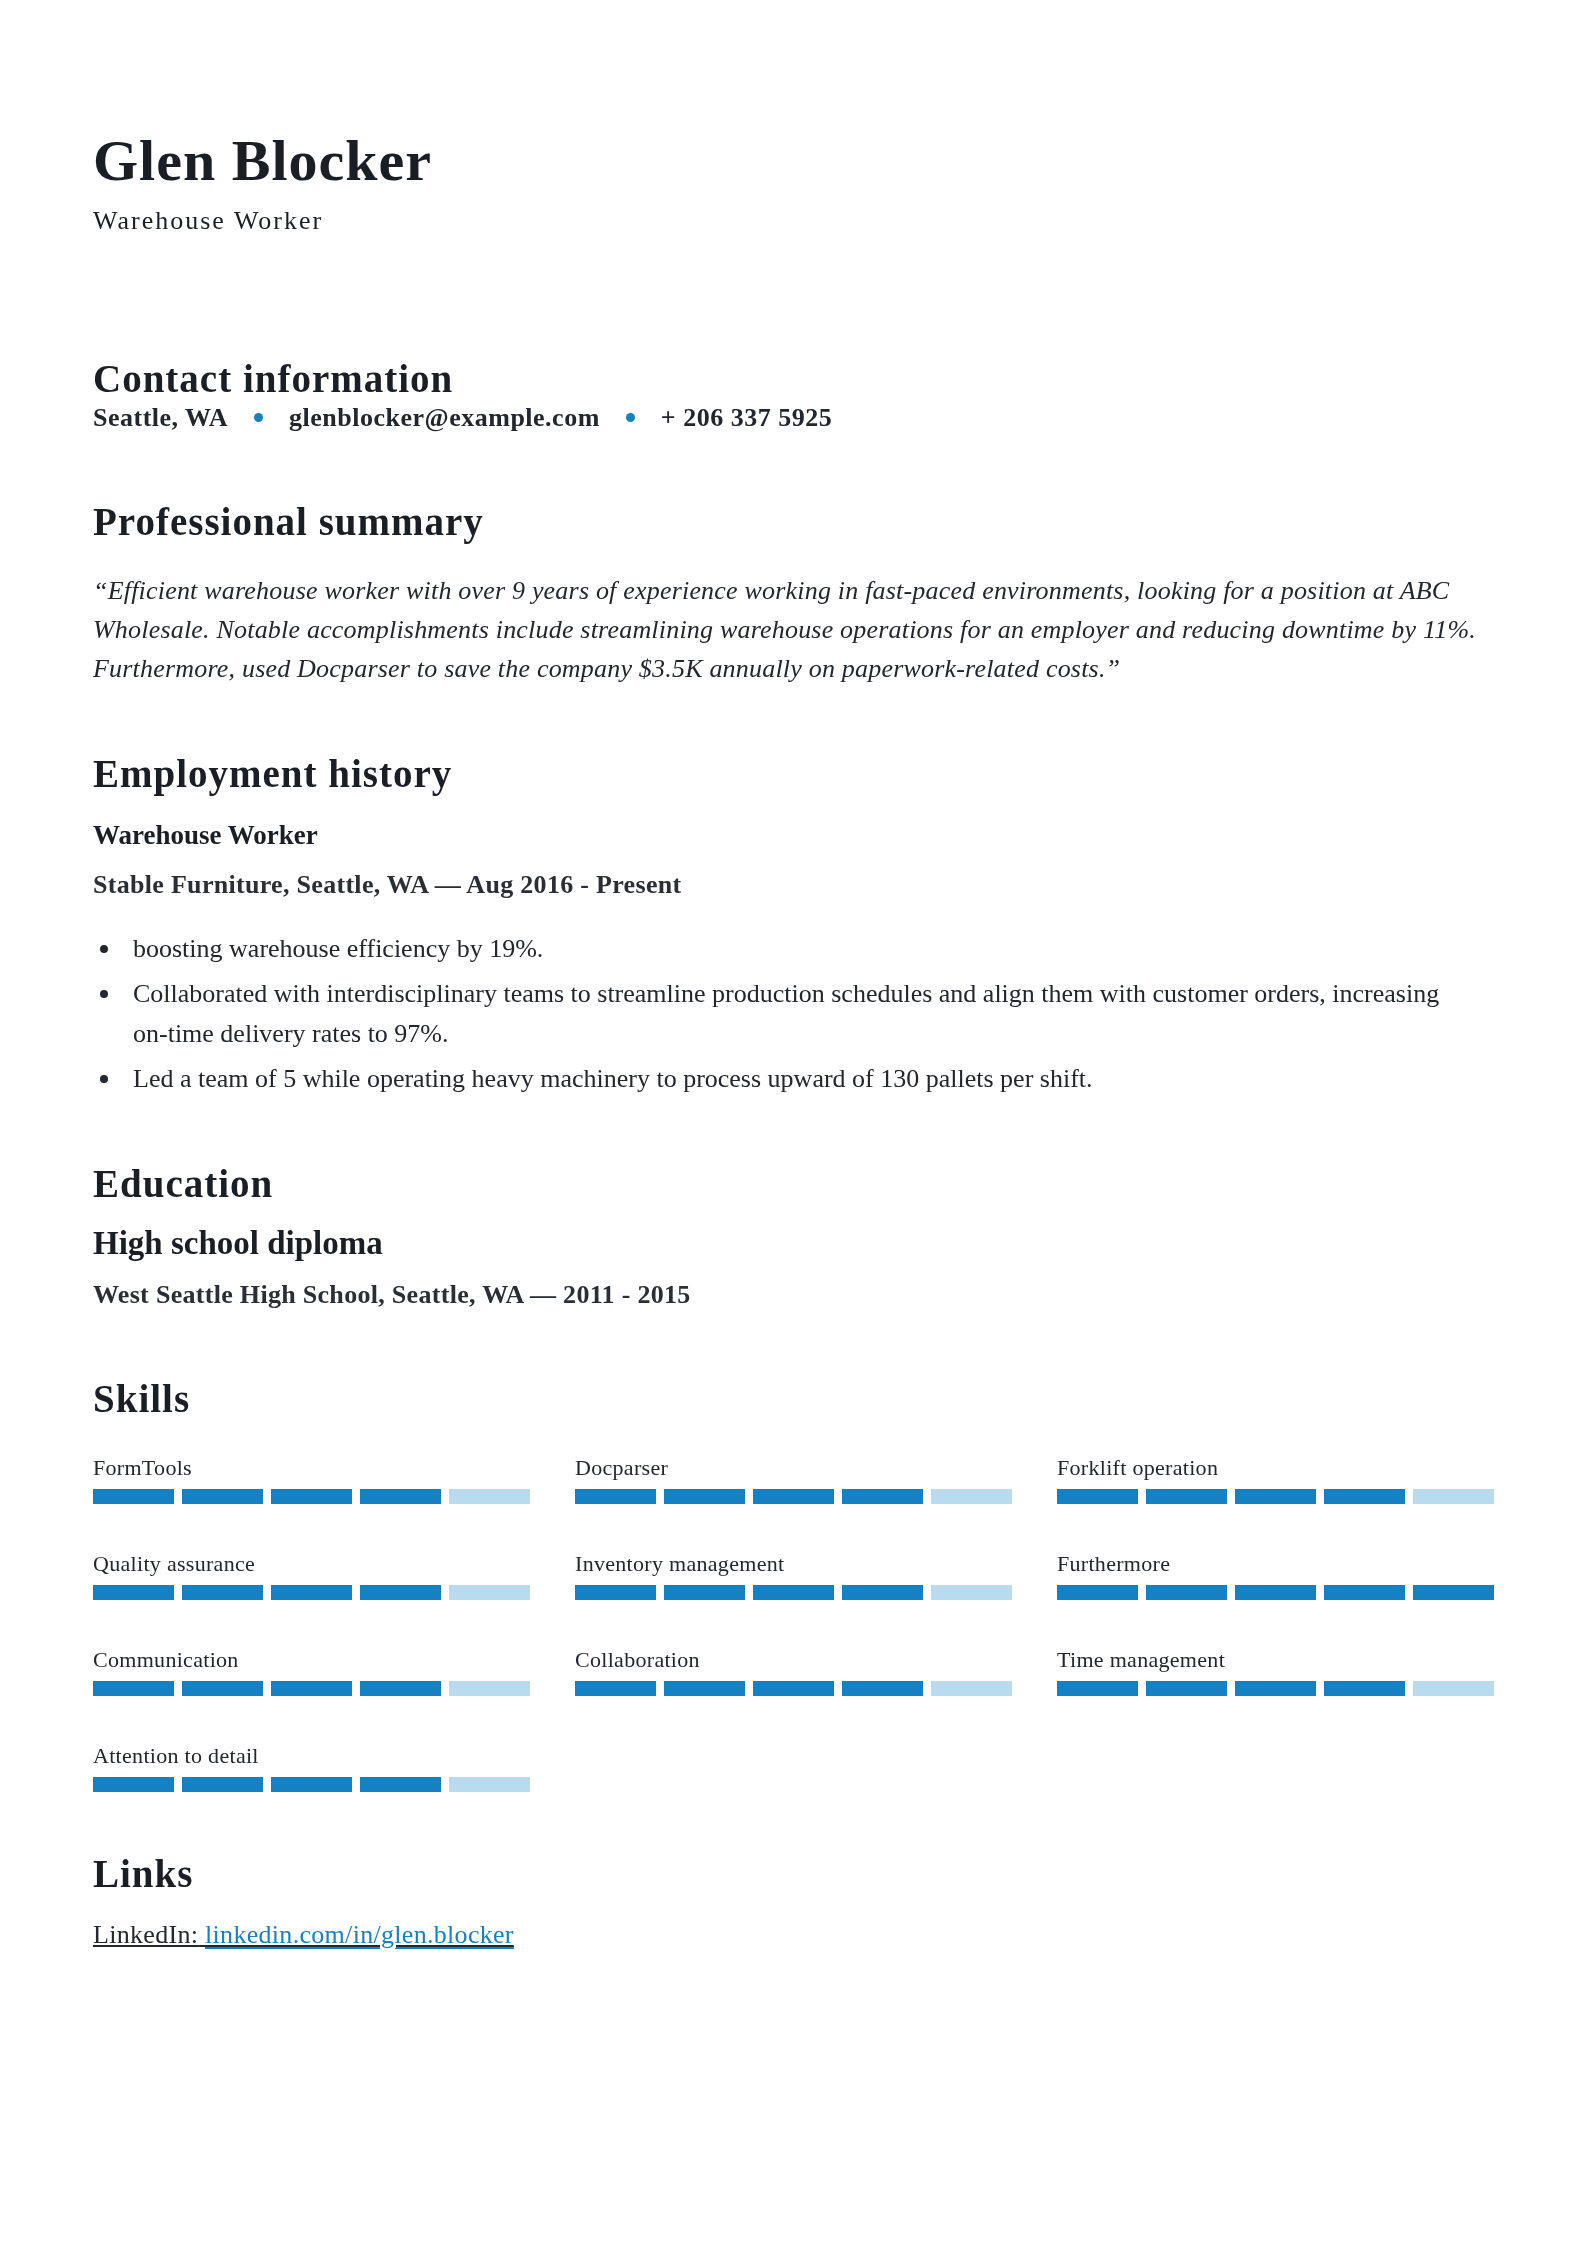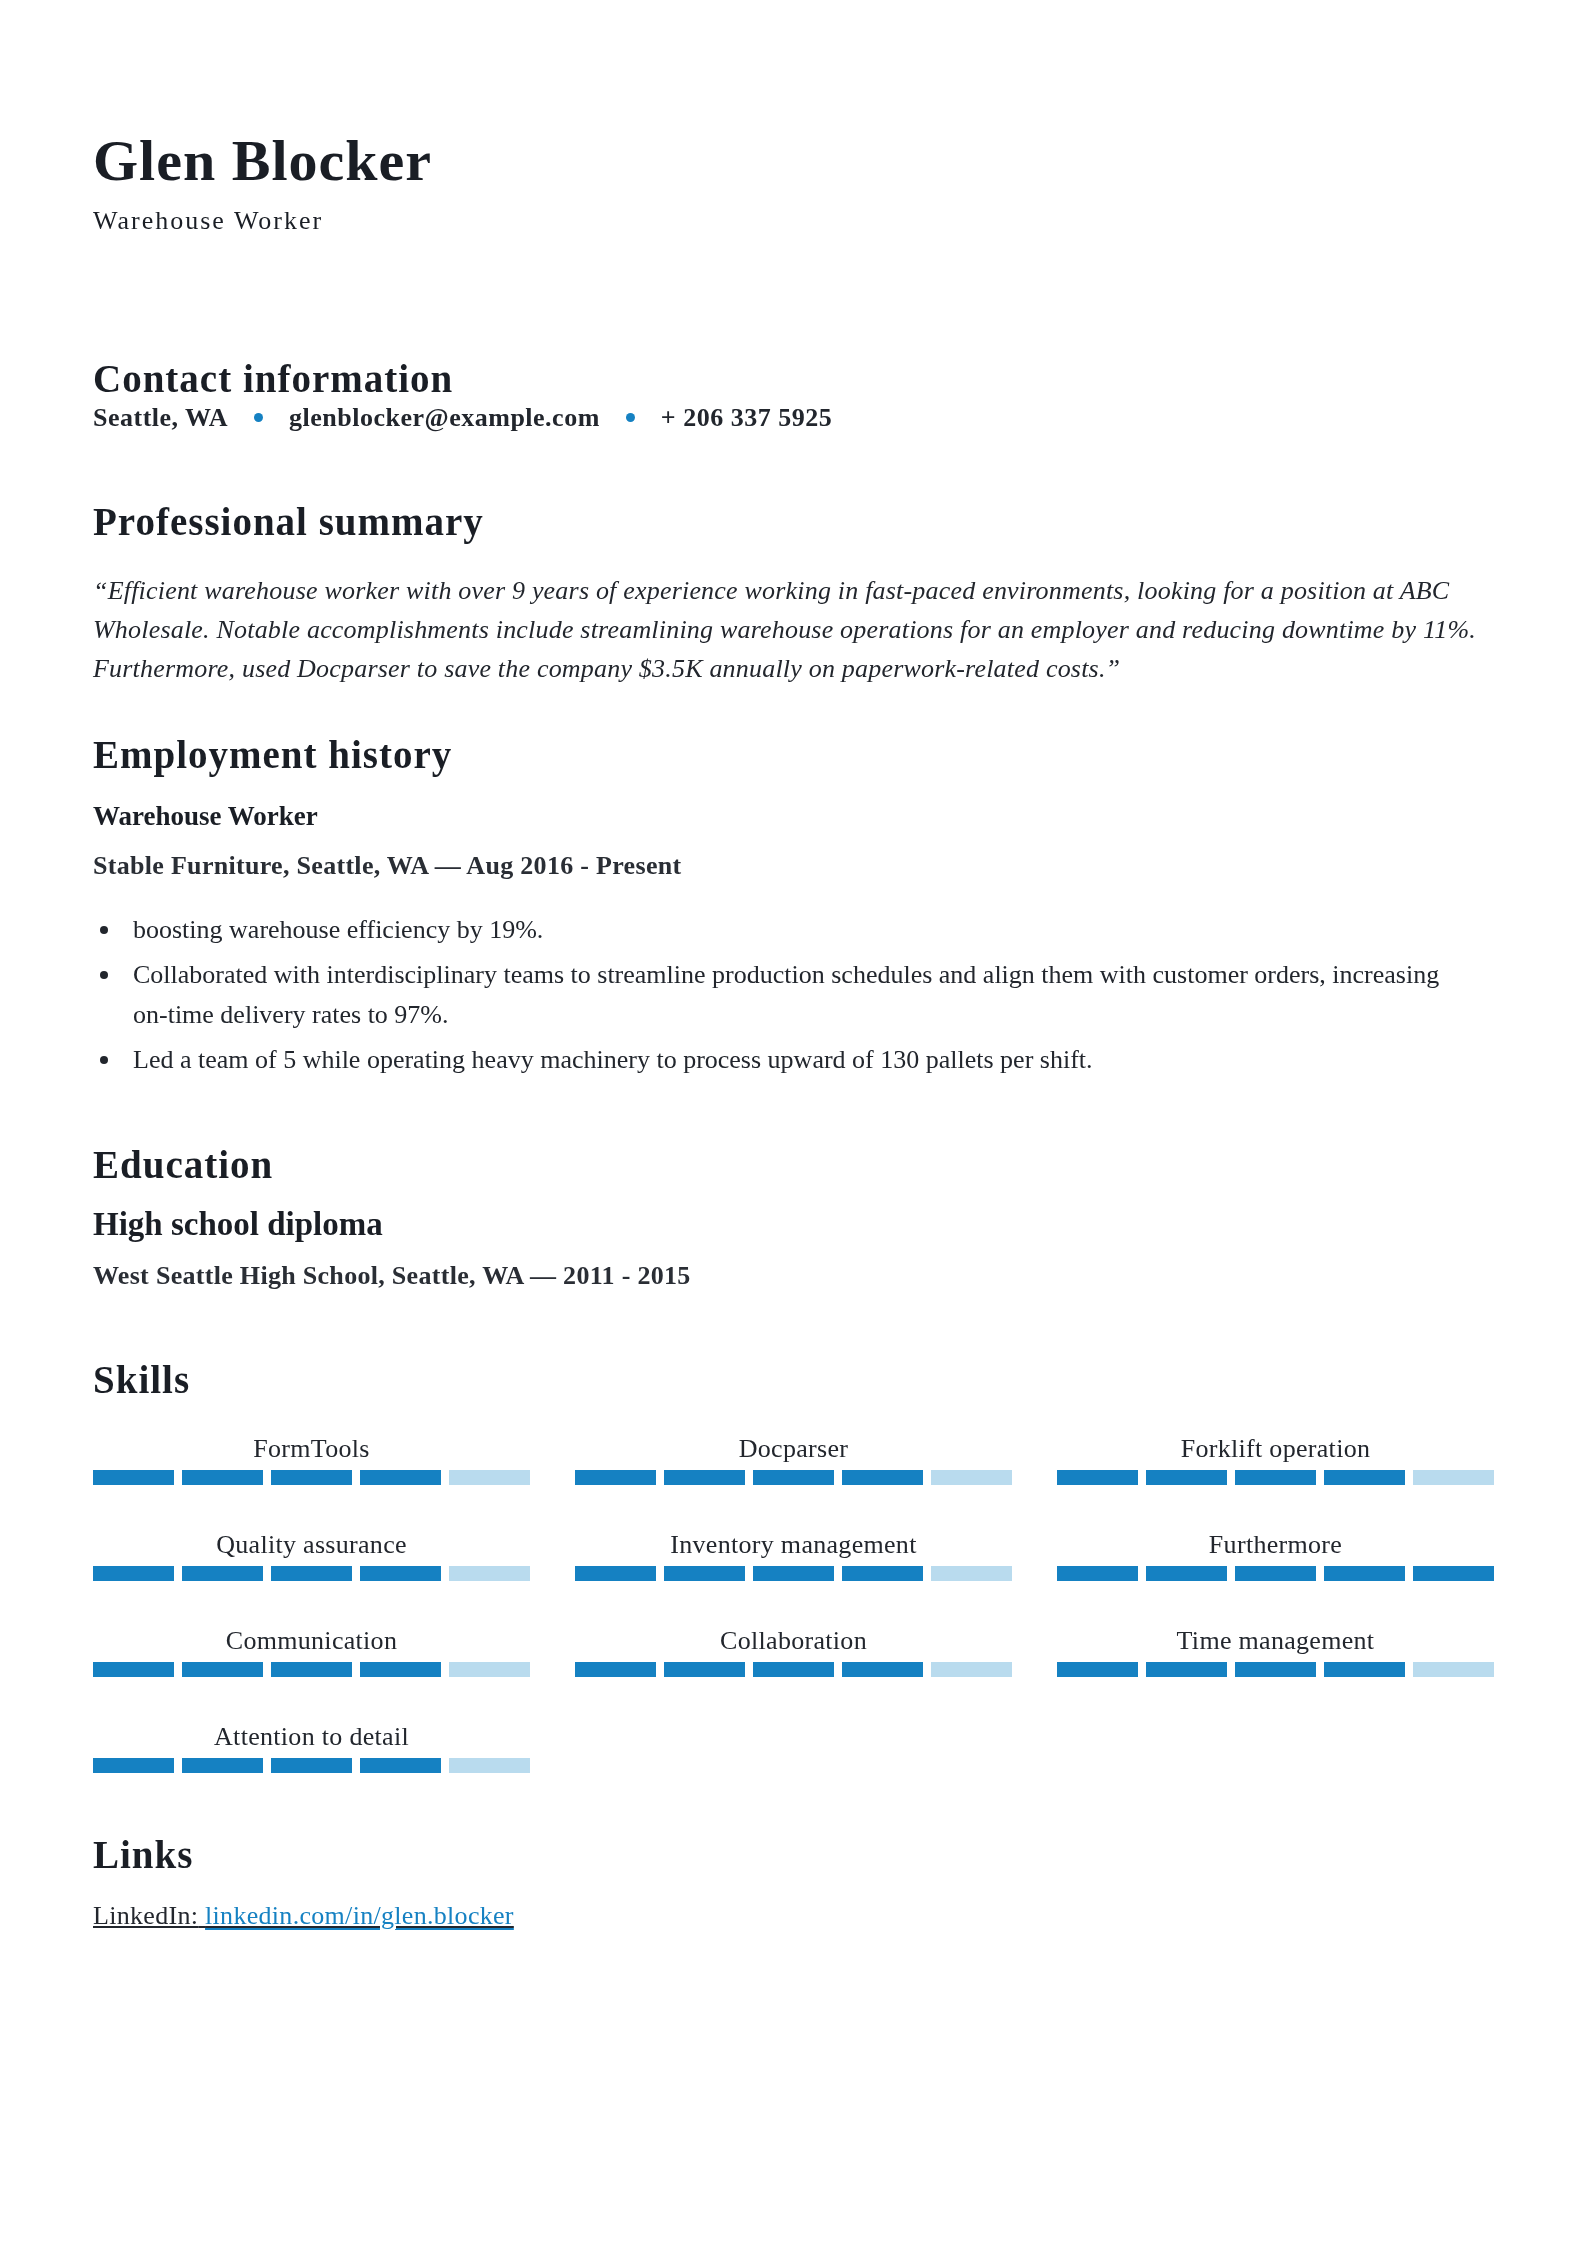--- a/index.html
+++ b/index.html
@@ -54,21 +54,21 @@
   }
   .sec-summary h2 { margin-top: 64px; }
   .summary-text {
     margin-top: 27px;
     font-size: 26px;
     line-height: 39px;
     font-style: italic;
     letter-spacing: 0.2px;
     max-width: 1402px;
   }
-  .sec-employment h2 { margin-top: 44px; }
+  .sec-employment h2 { margin-top: 63px; }
   .job-title {
     margin-top: 22px;
     font-size: 27px;
     line-height: 34px;
     font-weight: 700;
     color: var(--heading, #1a1e25);
   }
   .job-meta, .edu-meta {
     margin-top: 16px;
     font-size: 26px;
@@ -109,24 +109,23 @@
   .edu-meta { margin-top: 18px; }
   .sec-skills h2 { margin-top: 64px; }
   .skills-grid {
     margin-top: 31px;
     display: grid;
     grid-template-columns: repeat(3, 437px);
     column-gap: 45px;
     row-gap: 44px;
   }
   .skill-name {
-    font-size: 26px;
+    font-size: 22px;
     line-height: 32px;
     letter-spacing: 0.3px;
-    text-align: center;
   }
   .skill-bar {
     margin-top: 5px;
     display: flex;
     gap: 8px;
     height: 15px;
     width: 437px;
   }
   .seg { flex: 1 1 0; height: 15px; }
   .seg-filled { background: var(--accent, #1581c2); }

